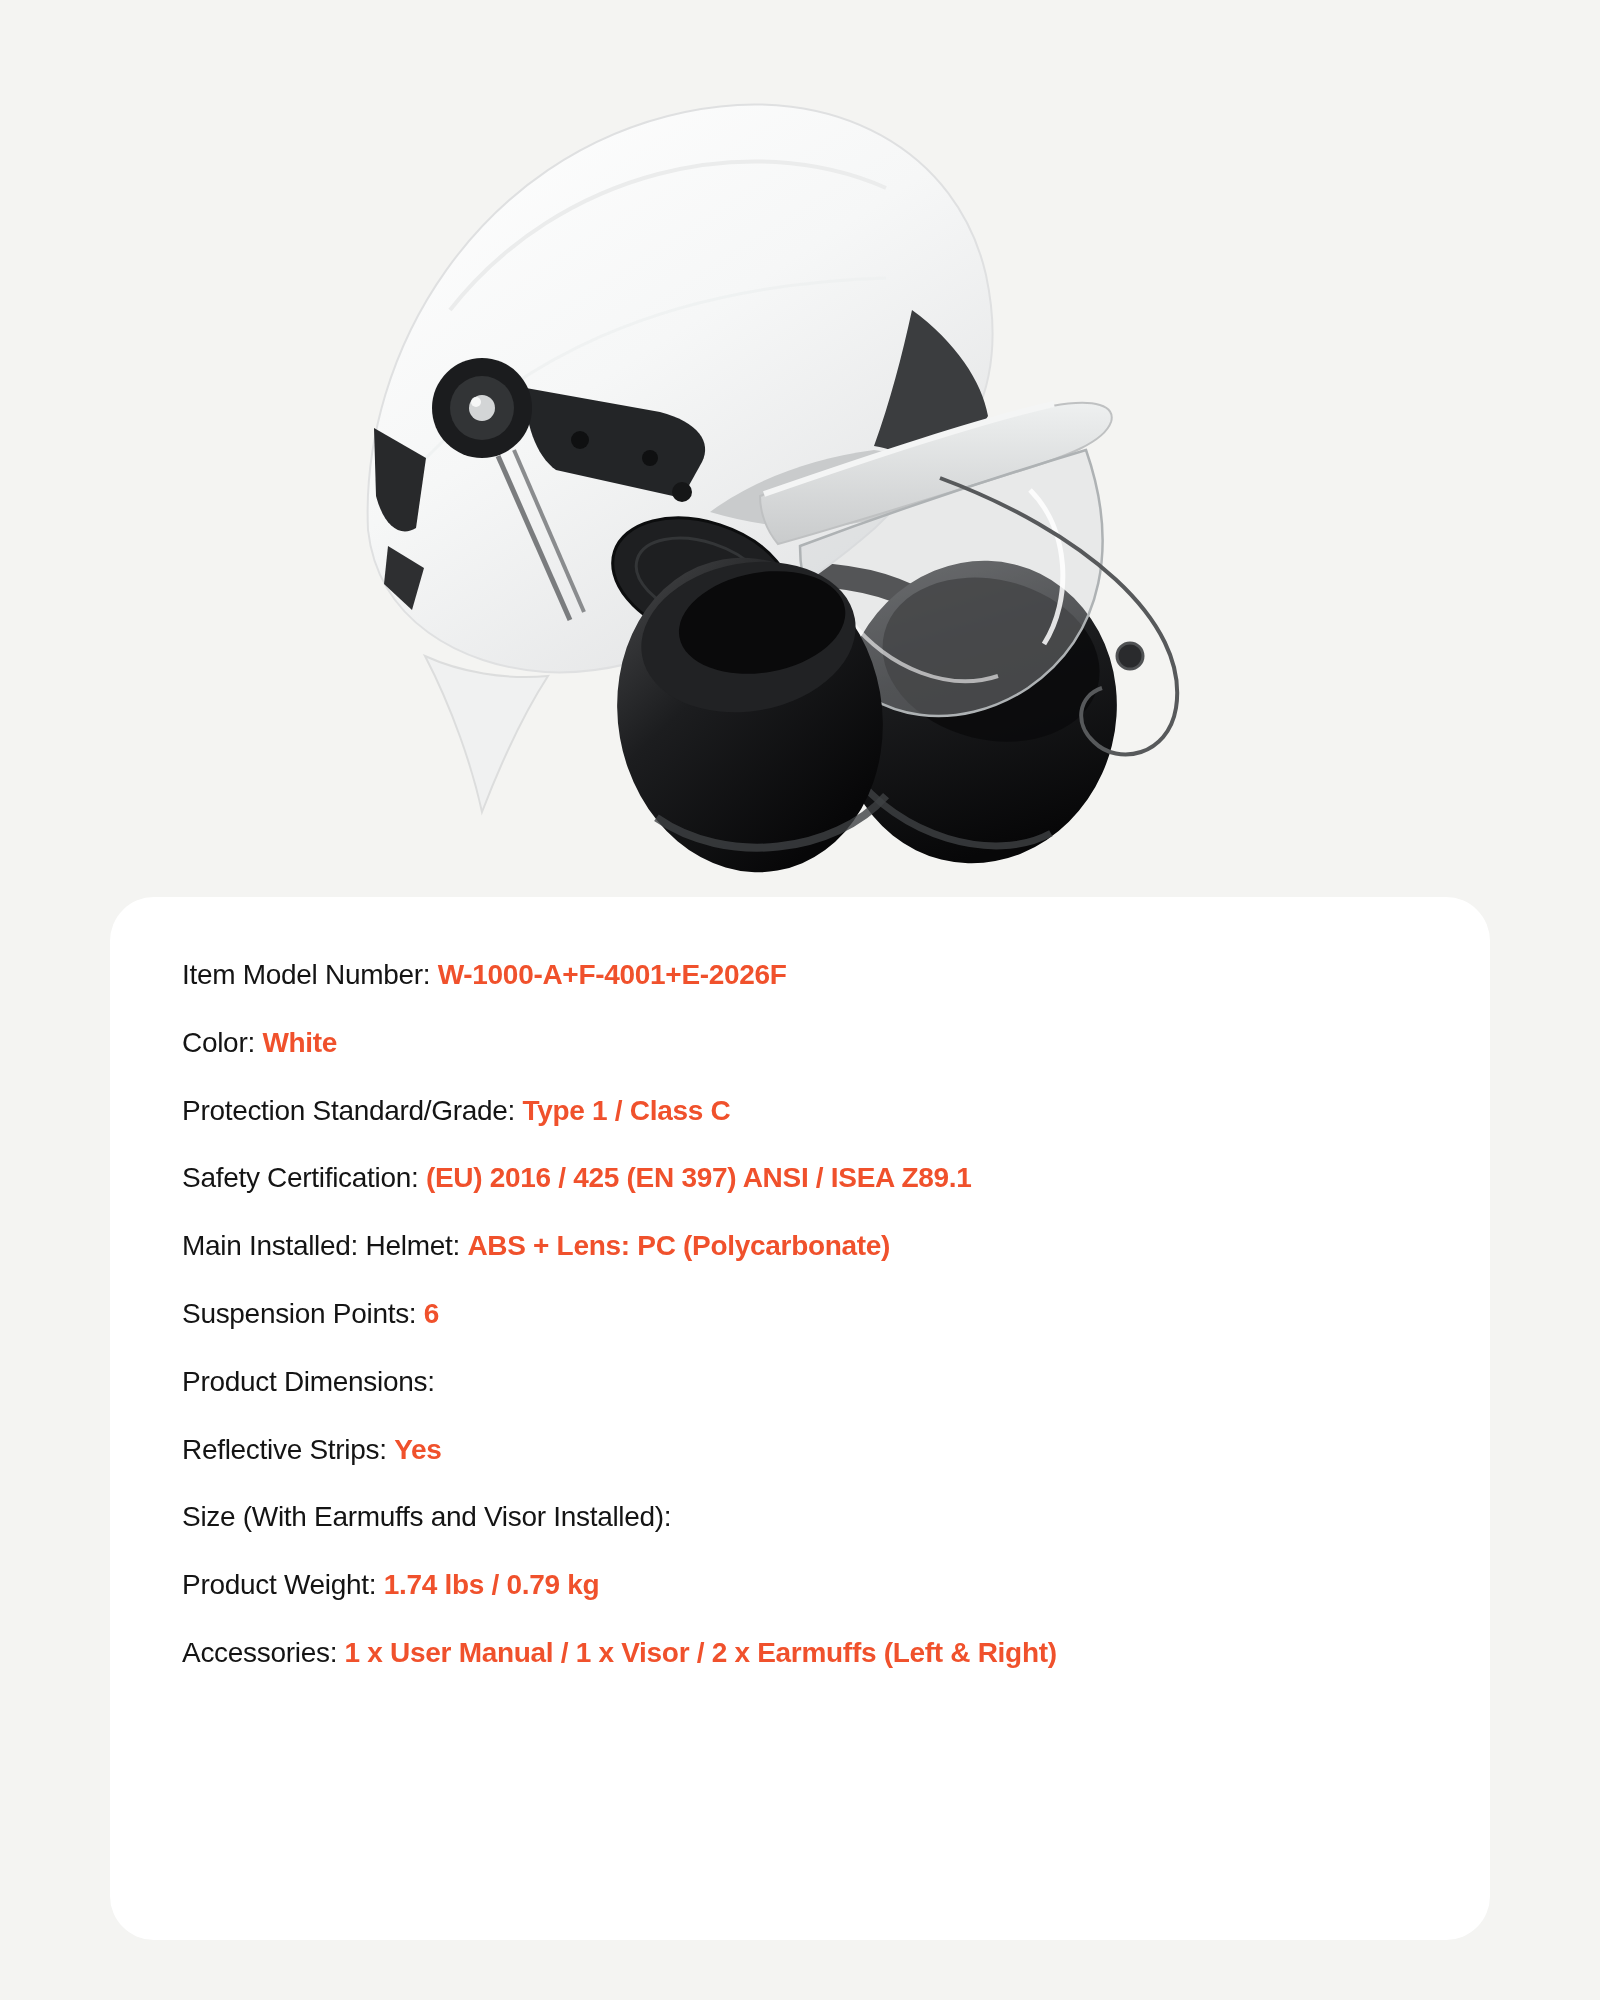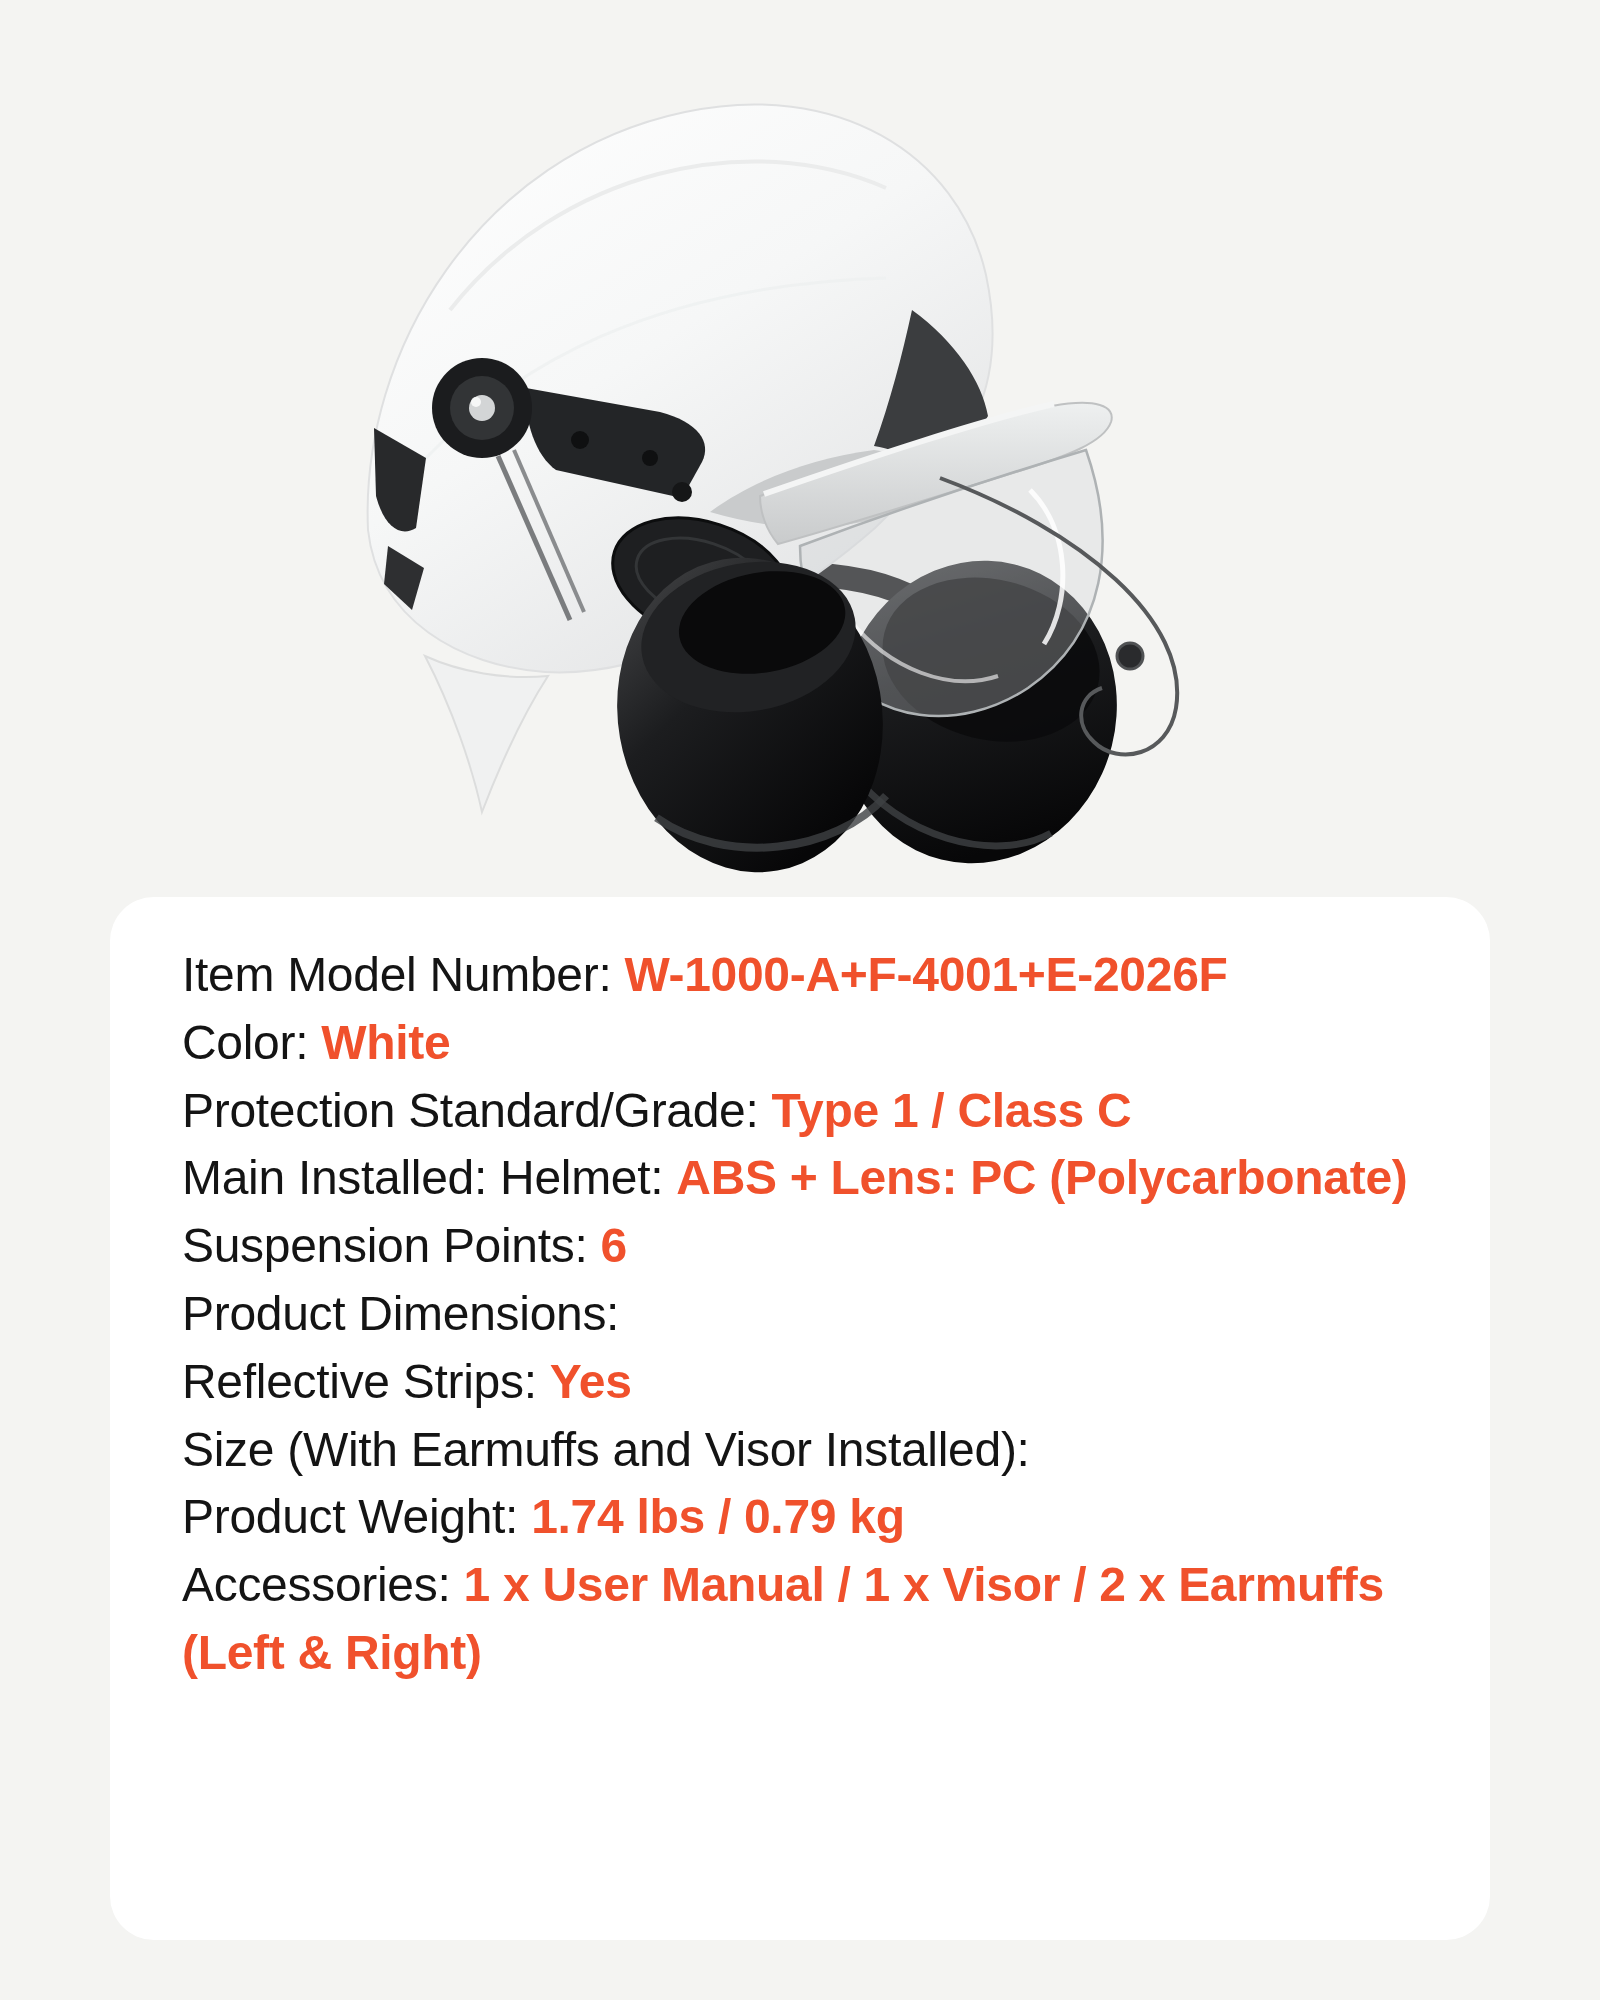--- a/index.html
+++ b/index.html
@@ -18,21 +18,21 @@
   .card{
     position:absolute;left:110px;top:897px;
     width:1380px;height:1043px;
     background:var(--card-bg,#ffffff);
     border-radius:44px;
     box-sizing:border-box;
     padding:44px 56px 0 72px;
   }
   .row{
     margin:0;
-    font-size:48px;
+    font-size:28px;
     line-height:67.8px;
     letter-spacing:-0.3px;
     white-space:pre-wrap;
   }
   .lbl{color:var(--label-color,#141414);font-weight:500;}
   .val{color:var(--accent,#f0512c);font-weight:700;}
 </style>
 </head>
 <body>
 
@@ -112,20 +112,21 @@
         <circle cx="152" cy="348" r="13" fill="#d3d5d6"></circle>
         <circle cx="146" cy="342" r="5" fill="#ffffff" opacity="0.8"></circle>
       </g>
     </svg>
   </div>
 
   <section class="card">
     <p class="row"><span class="lbl">Item Model Number: </span><span class="val">W-1000-A+F-4001+E-2026F</span></p>
     <p class="row"><span class="lbl">Color: </span><span class="val">White</span></p>
     <p class="row"><span class="lbl">Protection Standard/Grade: </span><span class="val">Type 1 / Class C</span></p>
+    <p class="row"><span class="lbl">Safety Certification: </span><span class="val">(EU) 2016 / 425 (EN 397) ANSI / ISEA Z89.1</span></p>
     <p class="row"><span class="lbl">Main Installed: Helmet: </span><span class="val">ABS + Lens: PC (Polycarbonate)</span></p>
     <p class="row"><span class="lbl">Suspension Points: </span><span class="val">6</span></p>
     <p class="row"><span class="lbl">Product Dimensions:</span><span class="val"></span></p>
     <p class="row"><span class="lbl">Reflective Strips: </span><span class="val">Yes</span></p>
     <p class="row"><span class="lbl">Size (With Earmuffs and Visor Installed):</span><span class="val"></span></p>
     <p class="row"><span class="lbl">Product Weight: </span><span class="val">1.74 lbs / 0.79 kg</span></p>
     <p class="row"><span class="lbl">Accessories: </span><span class="val">1 x User Manual / 1 x Visor / 2 x Earmuffs (Left &amp; Right)</span></p>
   </section>
 </div>
 

